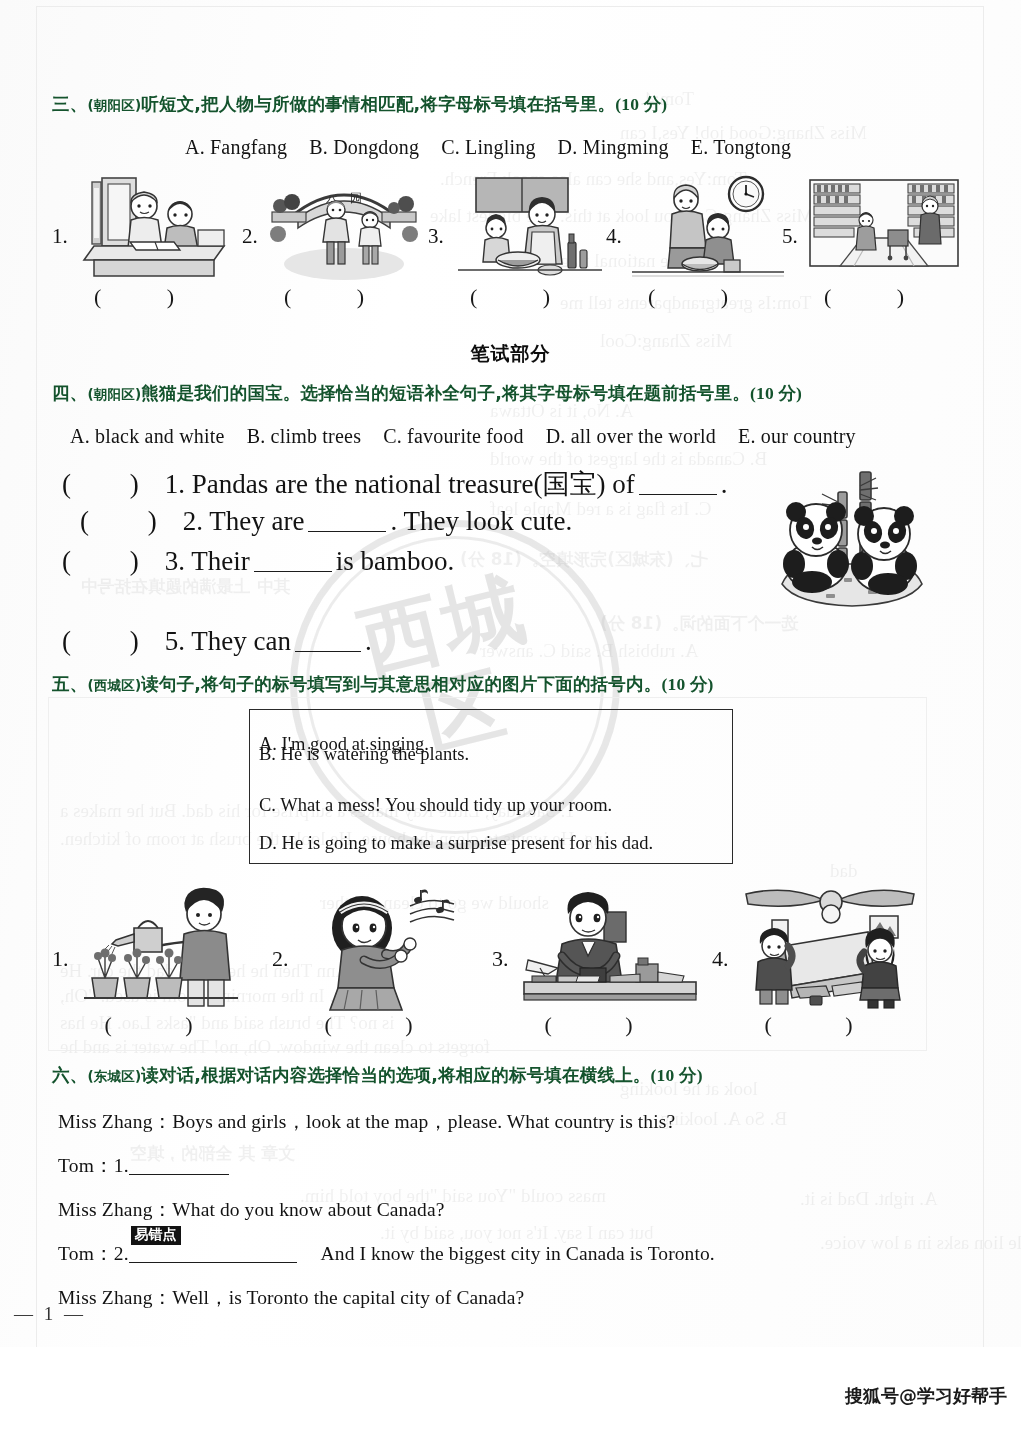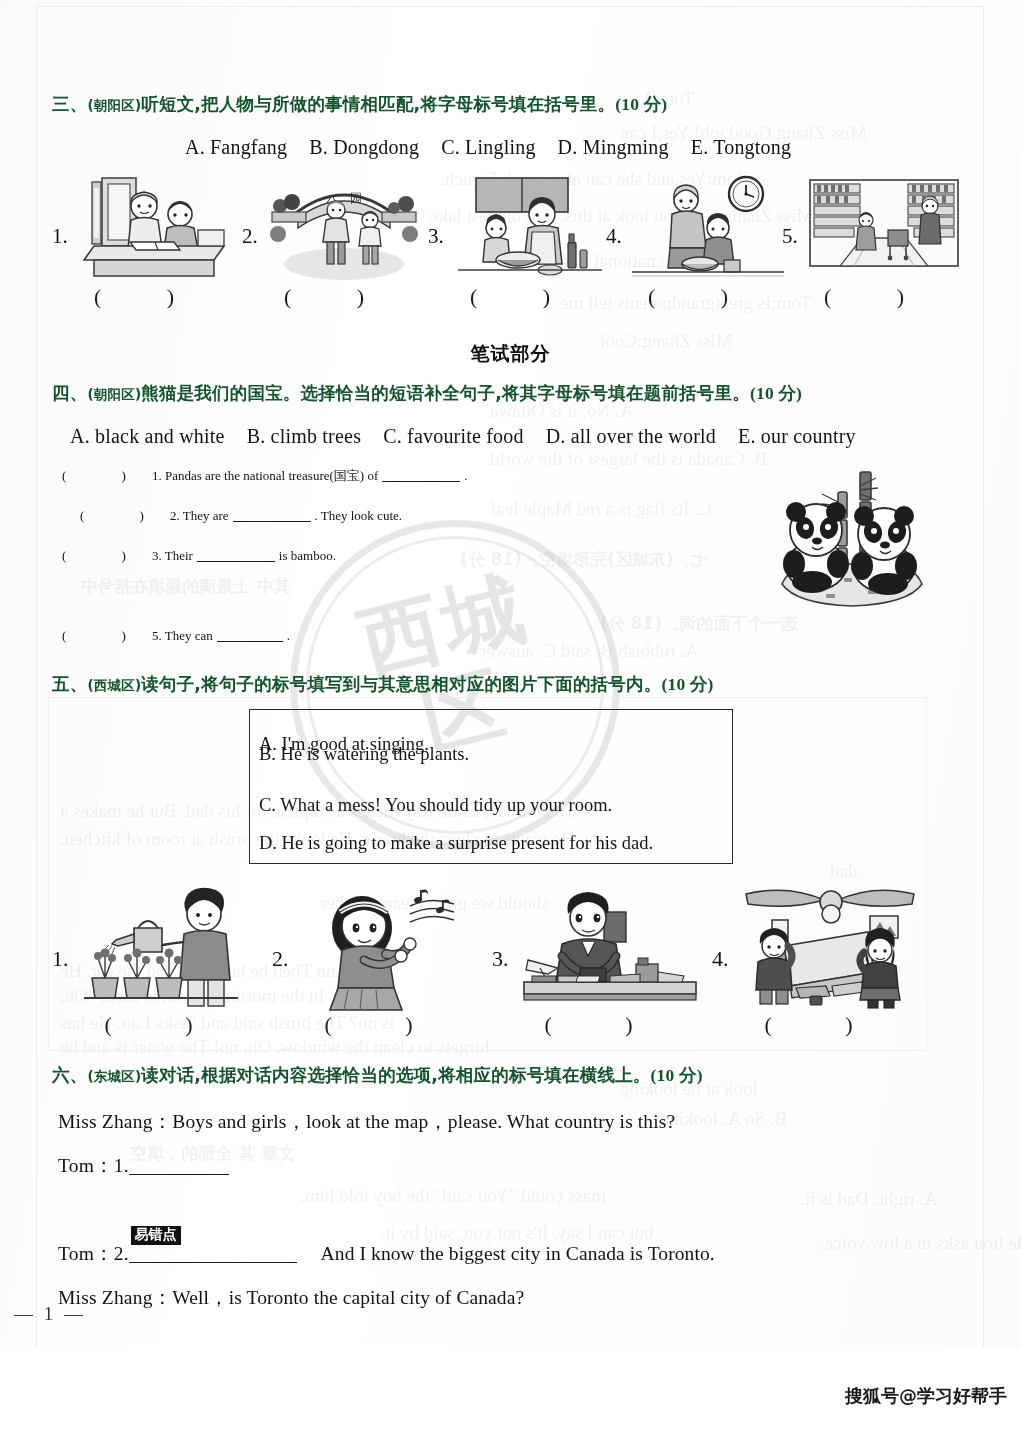--- a/index.html
+++ b/index.html
@@ -94,21 +94,21 @@
   .pic-box{position:absolute;left:22px;top:0;width:160px;height:112px;}
   .paren{
     position:absolute;top:112px;left:22px;width:150px;text-align:center;
     font-family:"Liberation Serif",serif;font-size:22px;color:#1a1a1a;
     letter-spacing:30px;
   }
 
   
   .blankline{
     position:absolute;
-    font-family:"Liberation Serif",serif;font-size:13px;color:#131313;
+    font-family:"Liberation Serif",serif;font-size:27px;color:#131313;
     white-space:nowrap;
   }
   .blankline .par{letter-spacing:26px;}
   .ul{
     display:inline-block;border-bottom:1.6px solid #1c1c1c;
     width:78px;height:15px;margin:0 4px;vertical-align:-2px;
   }
   .ul.s{width:66px;}
 
   
@@ -701,20 +701,23 @@
     </div>
 
     <div class="dlg" style="left:58px;top:1108px;">
       <span class="name">Miss Zhang：</span><span>Boys and girls，look at the map，please. What country is this?</span>
     </div>
 
     <div class="dlg" style="left:58px;top:1152px;">
       <span class="name">Tom：</span><span>1.</span><span class="dline" style="width:100px;"></span>
     </div>
 
+    <div class="dlg" style="left:58px;top:1196px;">
+      <span class="name">Miss Zhang：</span><span>What do you know about Canada?</span>
+    </div>
 
     <div class="dlg" style="left:58px;top:1240px;">
       <span class="name">Tom：</span><span>2.</span><span class="dline" style="width:168px;position:relative;"><span class="badge" style="position:absolute;left:2px;top:-19px;">易错点</span></span><span style="margin-left:24px;">And I know the biggest city in Canada is Toronto.</span>
     </div>
 
     <div class="dlg" style="left:58px;top:1284px;">
       <span class="name">Miss Zhang：</span><span>Well，is Toronto the capital city of Canada?</span>
     </div>
 
     <div class="pageno">— 1 —</div>

